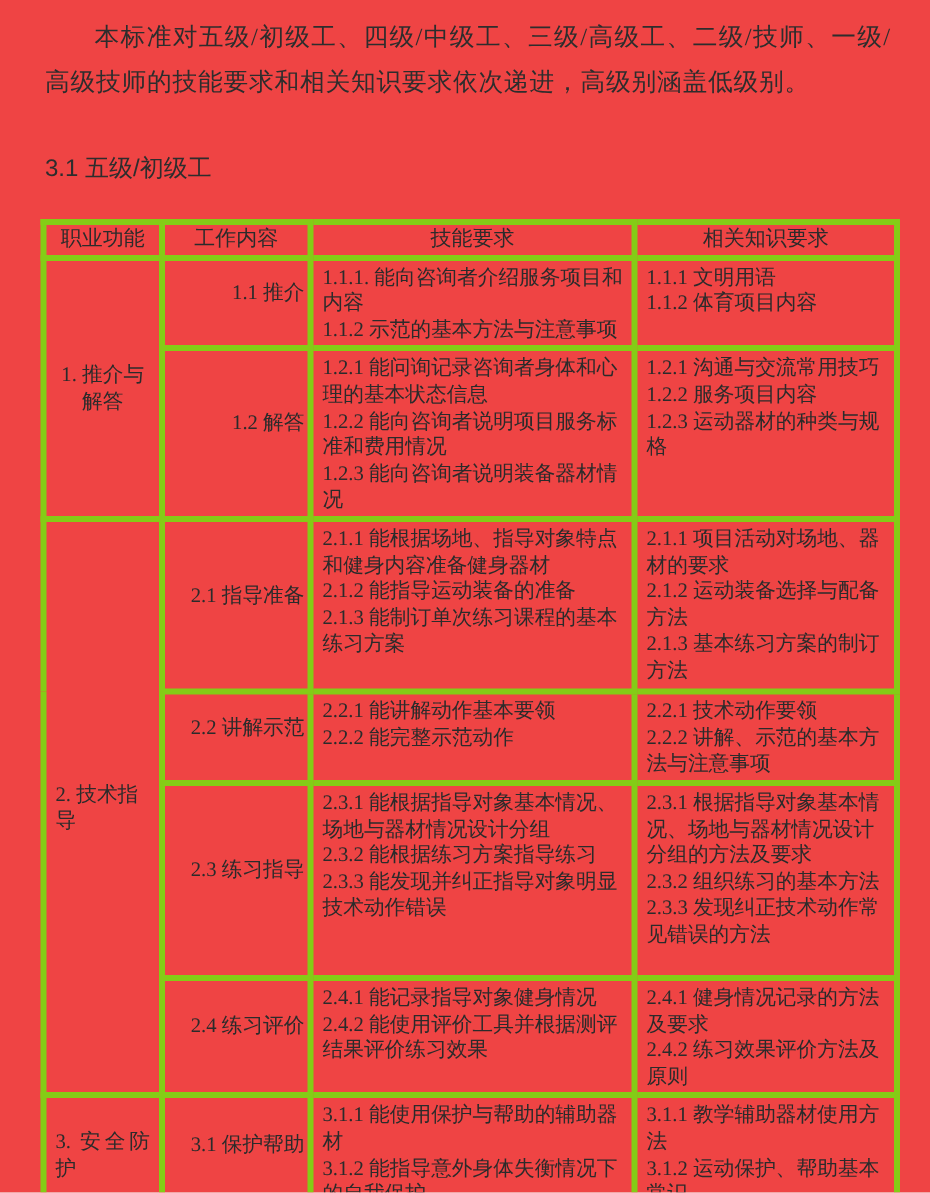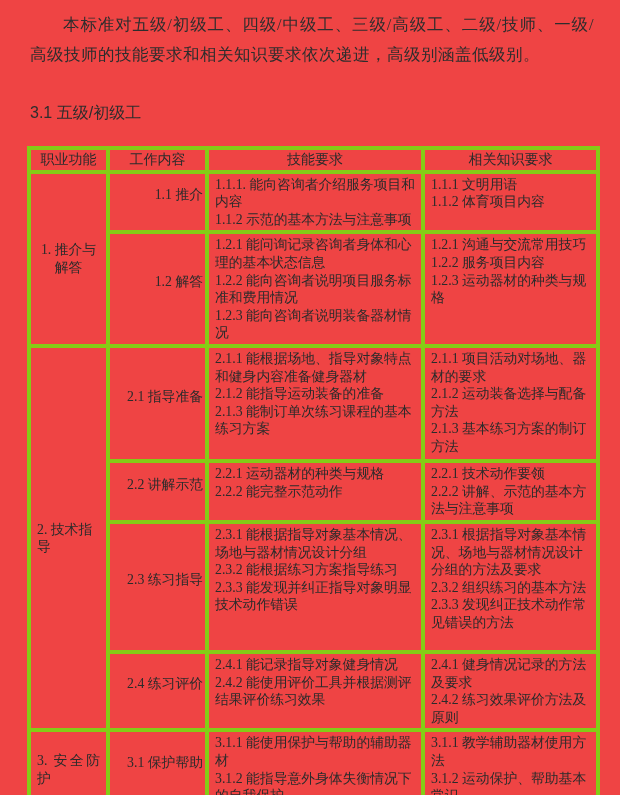--- a/index.html
+++ b/index.html
@@ -140,21 +140,21 @@
           </td>
           <td class="col-knowledge">
             <div class="item">2.1.1 项目活动对场地、器材的要求</div>
             <div class="item">2.1.2 运动装备选择与配备方法</div>
             <div class="item">2.1.3 基本练习方案的制订方法</div>
           </td>
         </tr>
         <tr style="height: 61px;">
           <td class="col-work">2.2 讲解示范</td>
           <td class="col-skills">
-            <div class="item">2.2.1 运动器材的种类与规格</div>
+            <div class="item">2.2.1 能讲解动作基本要领</div>
             <div class="item">2.2.2 能完整示范动作</div>
           </td>
           <td class="col-knowledge">
             <div class="item">2.2.1 技术动作要领</div>
             <div class="item">2.2.2 讲解、示范的基本方法与注意事项</div>
           </td>
         </tr>
         <tr style="height: 130px;">
           <td class="col-work">2.3 练习指导</td>
           <td class="col-skills">

